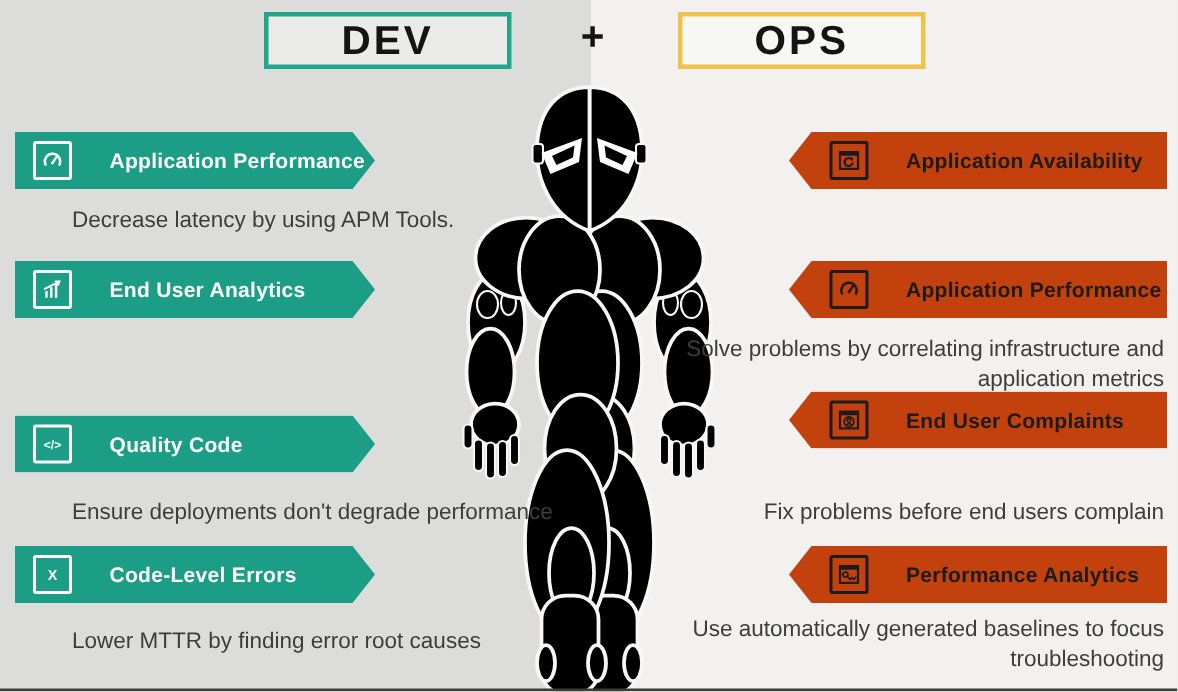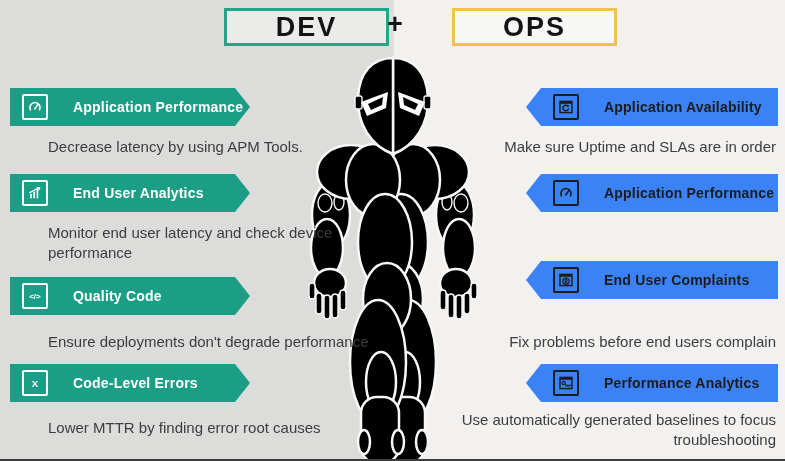--- a/index.html
+++ b/index.html
@@ -12,39 +12,39 @@
   .bg-right{position:absolute;left:394px;top:0;right:0;height:461px;background:#f2f1ef;}
   .bottom-line{position:absolute;left:0;right:0;bottom:0;height:2px;background:#3c3c3c;}
 
   
   .title-box{
     position:absolute;top:8px;width:165px;height:38px;
     display:flex;align-items:center;justify-content:center;
     font-weight:bold;font-size:27px;letter-spacing:2px;color:#141414;
     background:rgba(255,255,255,0.42);box-sizing:border-box;
   }
-  .dev-box{left:176px;border:3px solid #21a58b;margin-left:48px;}
+  .dev-box{left:176px;border:3px solid #21a58b;}
   .ops-box{left:452px;border:3px solid #f0c24a;justify-content:center;}
   .plus-sign{
     position:absolute;left:380px;top:9px;width:30px;text-align:center;
     font-weight:bold;font-size:27px;color:#141414;
   }
 
   
   .banner{
     position:absolute;height:38px;display:flex;align-items:center;
     box-sizing:border-box;
   }
   .banner-left{
     left:10px;width:240px;background:#1b9e85;color:#ffffff;
     padding-left:12px;
     clip-path:polygon(0 0, calc(100% - 15px) 0, 100% 50%, calc(100% - 15px) 100%, 0 100%);
   }
   .banner-right{
-    right:7px;width:252px;background:#3b82f6;color:#1c1c1c;
+    right:7px;width:252px;background:#c2410c;color:#1c1c1c;
     padding-left:27px;
     clip-path:polygon(0 50%, 15px 0, 100% 0, 100% 100%, 15px 100%);
   }
   .banner .label{font-weight:bold;font-size:14px;margin-left:25px;letter-spacing:.2px;}
   .icon-box{
     width:26px;height:26px;box-sizing:border-box;flex:0 0 26px;
     display:flex;align-items:center;justify-content:center;border-radius:2px;
   }
   .banner-left .icon-box{border:2px solid #ffffff;color:#ffffff;}
   .banner-right .icon-box{border:2px solid #1c1c1c;color:#1c1c1c;}
@@ -140,21 +140,20 @@
       <svg width="16" height="16" viewBox="0 0 20 20" fill="none" stroke="currentColor" stroke-width="2" stroke-linecap="round">
         <line x1="5" y1="16" x2="5" y2="12"></line>
         <line x1="9" y1="16" x2="9" y2="9"></line>
         <line x1="13" y1="16" x2="13" y2="6"></line>
         <path d="M3.5 9.5 L15.5 3.5" stroke-width="1.6"></path>
         <path d="M12.5 3.2 L15.8 3.3 L14.6 6.2" stroke-width="1.6"></path>
       </svg>
     </span>
     <span class="label">End User Analytics</span>
   </div>
-  <div class="desc desc-left" style="top:223px">Monitor end user latency and check device performance</div>
 
   <div class="banner banner-left" style="top:277px">
     <span class="icon-box">
       <svg width="18" height="16" viewBox="0 0 22 20">
         <text x="11" y="14" text-anchor="middle" font-size="10" font-weight="bold" fill="currentColor" font-family="Liberation Sans, sans-serif">&lt;/&gt;</text>
       </svg>
     </span>
     <span class="label">Quality Code</span>
   </div>
   <div class="desc desc-left" style="top:332px">Ensure deployments don't degrade performance</div>
@@ -173,32 +172,32 @@
     <span class="icon-box">
       <svg width="16" height="16" viewBox="0 0 20 20" fill="none" stroke="currentColor" stroke-linecap="round">
         <rect x="2.5" y="3" width="15" height="14" stroke-width="1.8"></rect>
         <rect x="2.5" y="3" width="15" height="3" fill="currentColor" stroke="none"></rect>
         <path d="M13 12.3 A3.4 3.4 0 1 1 12.4 9.2" stroke-width="1.8"></path>
         <path d="M11.4 8.2 L13.2 9.6 L13.4 7.2" fill="currentColor" stroke="none"></path>
       </svg>
     </span>
     <span class="label">Application Availability</span>
   </div>
-  <div class="desc desc-right" style="top:137px">Make sure Uptime and SLAs are in order</div>
 
   <div class="banner banner-right" style="top:174px">
     <span class="icon-box">
       <svg width="16" height="16" viewBox="0 0 20 20" fill="none" stroke="currentColor" stroke-width="2" stroke-linecap="round">
         <path d="M4.2 13.5 A6.4 6.4 0 1 1 15.8 13.5"></path>
         <line x1="10" y1="12" x2="13.6" y2="6.8"></line>
         <circle cx="10" cy="12" r="1.2" fill="currentColor" stroke="none"></circle>
       </svg>
     </span>
     <span class="label">Application Performance</span>
   </div>
+  <div class="desc desc-right" style="top:223px">Solve problems by correlating infrastructure and application metrics</div>
 
   <div class="banner banner-right" style="top:261px">
     <span class="icon-box">
       <svg width="16" height="16" viewBox="0 0 20 20" fill="none" stroke="currentColor" stroke-linecap="round">
         <rect x="2.5" y="3" width="15" height="14" stroke-width="1.8"></rect>
         <rect x="2.5" y="3" width="15" height="3" fill="currentColor" stroke="none"></rect>
         <circle cx="10" cy="11.5" r="4" stroke-width="1.5"></circle>
         <circle cx="10" cy="10.4" r="1.4" stroke-width="1.3"></circle>
         <path d="M7.6 14.2 Q10 11.9 12.4 14.2" stroke-width="1.3"></path>
       </svg>

